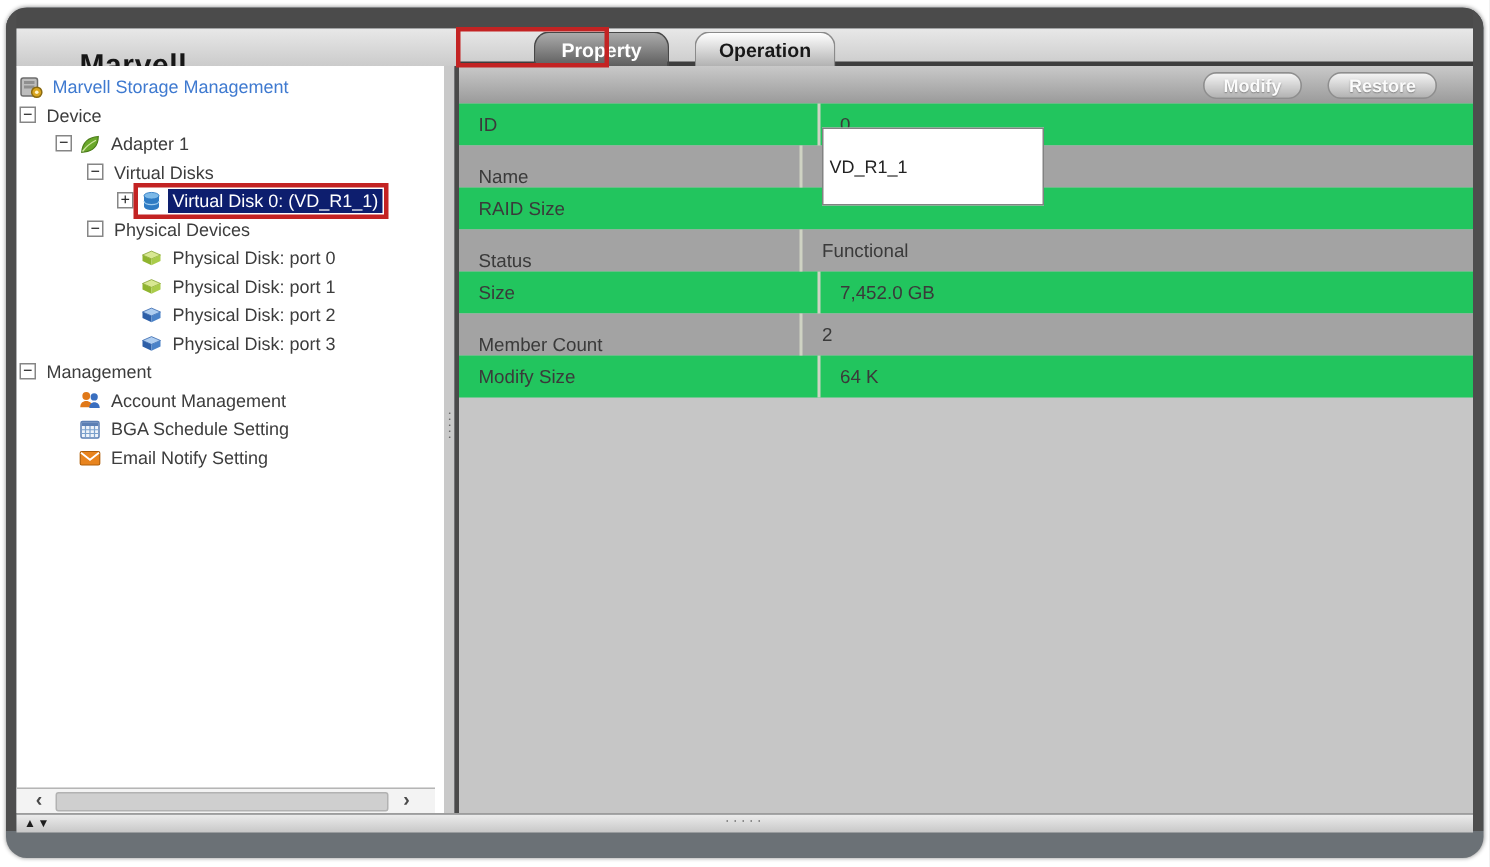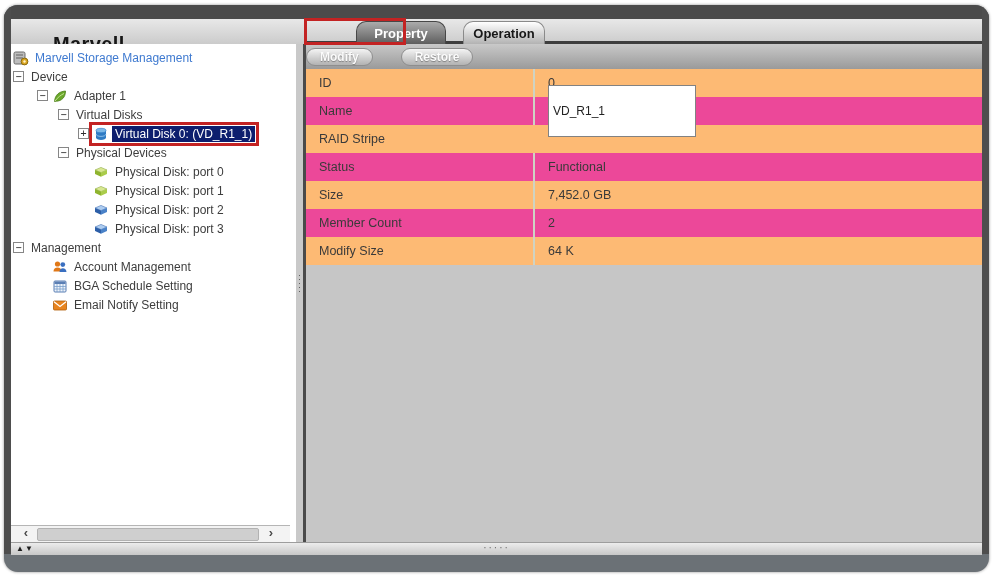--- a/index.html
+++ b/index.html
@@ -7,21 +7,21 @@
   .window{position:absolute;left:4px;top:5px;width:985px;height:567px;background:#6b7176;border-radius:14px;overflow:hidden;box-shadow:0 0 3px rgba(0,0,0,.45);}
   .top-strip{position:absolute;left:0;top:0;width:100%;height:14px;background:#4b4b4b;}
   .side-strip{position:absolute;top:0;width:7px;height:549px;background:#4e4e4e;}
   .side-strip.left{left:0;} .side-strip.right{right:0;}
 
   
   .header-band{position:absolute;left:7px;top:14px;width:971px;height:25px;background:linear-gradient(#e8e8e8,#cbcbcb);border-bottom:1px solid #8f8f8f;z-index:2;}
   .logo{position:absolute;left:42px;top:1px;font-size:20px;font-weight:bold;color:#171717;letter-spacing:.4px;margin-top:13px;}
   .tab{position:absolute;top:2px;height:23px;border-radius:10px 10px 0 0;font-weight:bold;font-size:13px;text-align:center;line-height:24px;box-sizing:border-box;cursor:default;margin-left:48px;}
   .tab.active{left:297px;width:90px;background:linear-gradient(#ababab,#5e5e5e);color:#ffffff;border:1px solid #474747;border-bottom:none;}
-  .tab.inactive{left:404px;width:82px;background:linear-gradient(#ffffff,#b2b2b2);color:#181818;border:1px solid #8a8a8a;border-bottom:none;}
+  .tab.inactive{left:404px;width:94px;background:linear-gradient(#ffffff,#b2b2b2);color:#181818;border:1px solid #8a8a8a;border-bottom:none;}
   .tab-annotation{position:absolute;left:300px;top:13px;width:102px;height:27px;border:3px solid #c32323;box-sizing:border-box;z-index:6;pointer-events:none;}
   .tab-underline{position:absolute;left:302px;top:36px;width:676px;height:3px;background:#3e3e3e;z-index:3;}
 
   
   .left-panel{position:absolute;left:7px;top:39px;width:285px;height:498px;background:#ffffff;z-index:2;overflow:hidden;}
   .tree{padding-top:4px;font-size:12px;color:#3d3d3d;}
   .tree-item{height:19px;display:flex;align-items:center;white-space:nowrap;}
   .lvl0{padding-left:2px}.lvl1{padding-left:26px}.lvl2{padding-left:47px}.lvl3{padding-left:67px}
   .toggle{width:11px;height:11px;flex:none;border:1px solid #868686;background:#fff;color:#2c2c2c;font-size:10px;line-height:9px;text-align:center;margin-right:4px;box-sizing:border-box;font-family:"DejaVu Sans Mono",monospace;}
   .tspacer{width:15px;flex:none;}
@@ -37,25 +37,25 @@
   .scroll-arrow.leftA{left:8px;} .scroll-arrow.rightA{right:12px;}
   .scroll-thumb{position:absolute;left:26px;top:2px;width:220px;height:11px;background:#cfcfcf;border:1px solid #b2b2b2;border-radius:2px;}
 
   
   .v-splitter{position:absolute;left:292px;top:39px;width:7px;height:498px;background:#c9c9c9;z-index:2;}
   .v-grip{position:absolute;left:0;top:230px;width:7px;writing-mode:vertical-rl;font-size:9px;letter-spacing:1px;color:#5f5f5f;line-height:7px;text-align:center;}
   .panel-divider{position:absolute;left:299px;top:39px;width:3px;height:498px;background:#4a4a4a;z-index:2;}
 
   
   .right-panel{position:absolute;left:302px;top:39px;width:676px;height:498px;background:#c6c6c6;z-index:2;}
-  .toolbar{position:absolute;left:0;top:0;width:100%;height:25px;background:linear-gradient(#c9c9c9,#9a9a9a);display:flex;align-items:center;gap:28px;padding-right:24px;box-sizing:border-box;}
+  .toolbar{position:absolute;left:0;top:0;width:100%;height:25px;background:linear-gradient(#c9c9c9,#9a9a9a);display:flex;justify-content:flex-end;align-items:center;gap:17px;padding-right:24px;box-sizing:border-box;}
   .pill-btn{height:18px;padding:0 13px;border-radius:10px;border:1px solid #8e8e8e;background:linear-gradient(#f4f4f4,#b2b2b2);color:#fbfbfb;font-weight:bold;font-size:12px;line-height:16px;text-shadow:0 1px 1px #7d7d7d;font-family:"Liberation Sans",sans-serif;}
   .prop-table{position:absolute;left:0;top:25px;width:100%;}
   .prop-row{display:flex;height:28px;align-items:center;font-size:12.5px;color:#3a3a3a;}
-  .prop-row.green{background:#fdba74;} .prop-row.white{background:#ec4899;}
+  .prop-row.green{background:#22c55e;gap:12px;} .prop-row.white{background:#a3a3a3;align-items:flex-end;}
   .cell-label{width:227px;padding-left:13px;box-sizing:border-box;flex:none;}
   .cell-value{flex:1;height:100%;display:flex;align-items:center;padding-left:13px;border-left:2px solid #cfd3c3;box-sizing:border-box;}
   .name-input{width:138px;height:18px;border:1px solid #828282;background:#ffffff;color:#222;font-size:12px;padding:16px 4px;font-family:"Liberation Sans",sans-serif;}
 
   
   .bottom-bar{position:absolute;left:7px;top:537px;width:971px;height:12px;background:linear-gradient(#ececec,#c7c7c7);border-top:1px solid #9d9d9d;z-index:2;}
   .updown{position:absolute;left:5px;top:1px;font-size:8px;color:#1d1d1d;letter-spacing:1px;}
   .h-grip{position:absolute;left:50%;transform:translateX(-50%);top:0px;font-size:10px;letter-spacing:2px;color:#6a6a6a;line-height:10px;}
 </style>
 </head>
@@ -264,21 +264,21 @@
     <div class="cell-label">ID</div>
     <div class="cell-value">0</div>
   </div>
         <div class="prop-row white">
     <div class="cell-label">Name</div>
     <div class="cell-value">
             <input class="name-input" value="VD_R1_1" style="">
           </div>
   </div>
         <div class="prop-row green">
-    <div class="cell-label">RAID Stripe</div>
+    <div class="cell-label">RAID Size</div>
   </div>
         <div class="prop-row white">
     <div class="cell-label">Status</div>
     <div class="cell-value">Functional</div>
   </div>
         <div class="prop-row green">
     <div class="cell-label">Size</div>
     <div class="cell-value">7,452.0 GB</div>
   </div>
         <div class="prop-row white">

